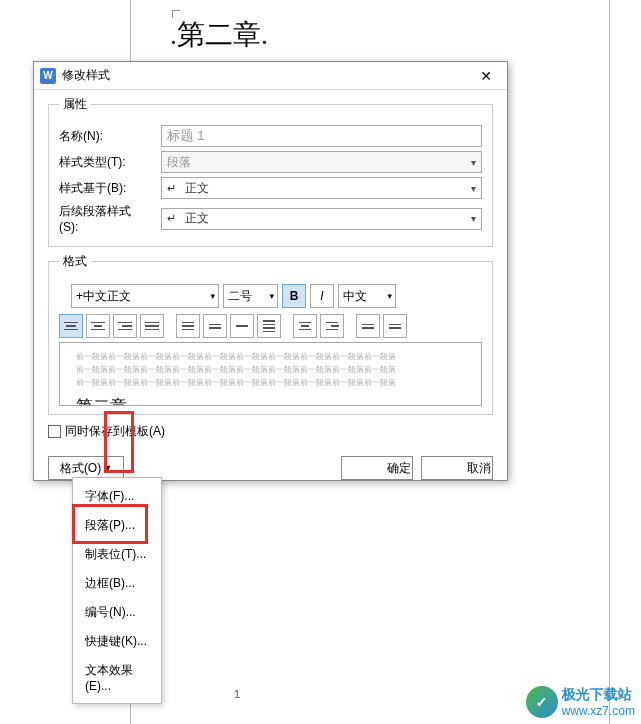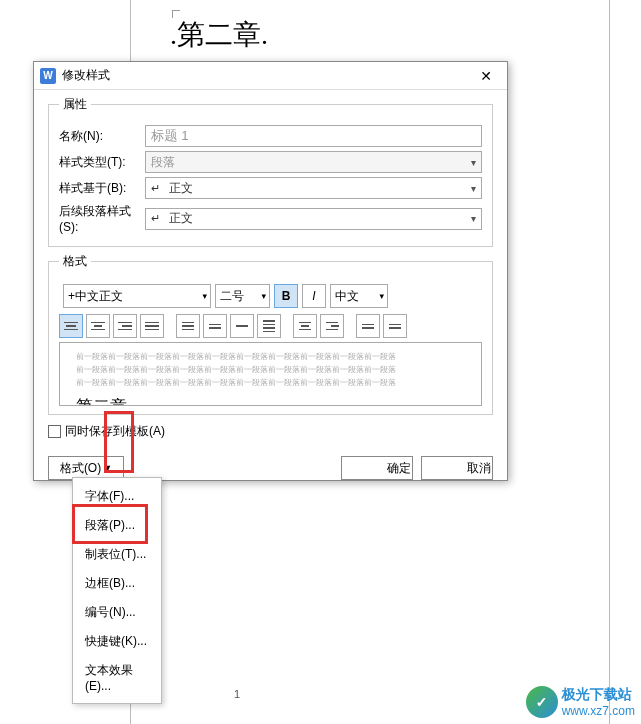--- a/index.html
+++ b/index.html
@@ -8,28 +8,28 @@
 .corner-l { position: absolute; left: 172px; top: 10px; width: 8px; height: 8px; border-left: 1px solid #999; border-top: 1px solid #999; }
 .doc-title { position: absolute; left: 170px; top: 16px; font-size: 28px; font-family: SimSun, serif; }
 .dialog { position: absolute; left: 33px; top: 61px; width: 475px; height: 420px; background: #fff; border: 1px solid #888; box-shadow: 2px 2px 8px rgba(0,0,0,0.3); }
 .titlebar { height: 28px; display: flex; align-items: center; padding: 0 6px; border-bottom: 1px solid #ddd; }
 .titlebar-icon { width: 16px; height: 16px; background: #3b7dd8; border-radius: 2px; display: flex; align-items: center; justify-content: center; color: #fff; font-size: 10px; font-weight: bold; }
 .titlebar-text { margin-left: 6px; flex: 1; }
 .close-btn { width: 30px; text-align: center; font-size: 14px; cursor: pointer; }
 .body { padding: 6px 14px; }
 fieldset { border: 1px solid #ccc; padding: 8px 10px; margin-bottom: 6px; }
 legend { font-size: 12px; padding: 0 4px; }
-.row { display: flex; align-items: center; margin: 4px 0; }
+.row { display: flex; align-items: center; margin: 4px 0; gap: 16px; }
 .lbl { width: 86px; }
 .txtfield { flex: 1; height: 22px; border: 1px solid #aaa; padding: 0 5px; color: #999; background: #fff; }
 .dropdown { flex: 1; height: 22px; border: 1px solid #aaa; background: #fff; display: flex; align-items: center; padding: 0 5px; position: relative; color: #333; }
 .dropdown.disabled { color: #999; background: #f5f5f5; }
 .dropdown::after { content: '▾'; position: absolute; right: 5px; color: #555; font-size: 10px; }
 .reload { width: 14px; margin-right: 4px; font-size: 11px; }
-.toolbar-row { display: flex; gap: 4px; align-items: center; margin: 6px 4px; flex-wrap: nowrap; }
+.toolbar-row { display: flex; gap: 4px; align-items: center; margin: 6px 12px; flex-wrap: nowrap; }
 .combo { height: 24px; border: 1px solid #aaa; display: flex; align-items: center; padding: 0 4px; position: relative; }
 .combo::after { content: '▾'; position: absolute; right: 3px; font-size: 9px; }
 .combo.font { width: 148px; }
 .combo.size { width: 55px; }
 .btn-sq { width: 24px; height: 24px; border: 1px solid #aaa; display: flex; align-items: center; justify-content: center; background: #fff; font-size: 12px; cursor: pointer; }
 .btn-sq.active { background: #d0e4f5; border-color: #6ba8e0; }
 .combo.lang { width: 58px; }
 .align-row { display: flex; gap: 3px; margin: 4px 0; }
 .align-btn { width: 24px; height: 24px; border: 1px solid #aaa; display: flex; flex-direction: column; align-items: center; justify-content: center; gap: 2px; cursor: pointer; background: #fff; }
 .align-btn.active { background: #d0e4f5; border-color: #6ba8e0; }

